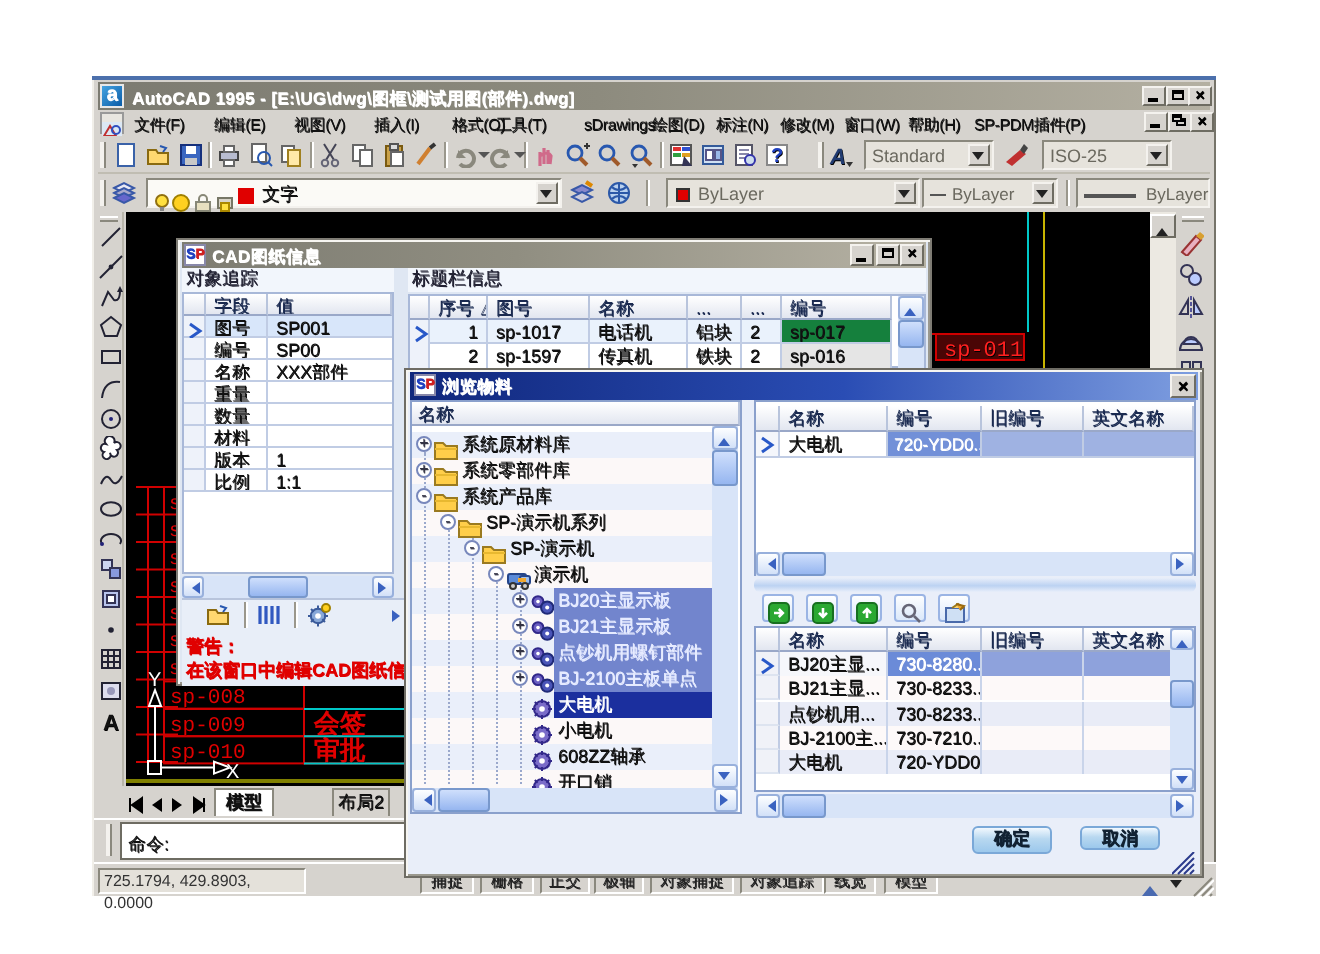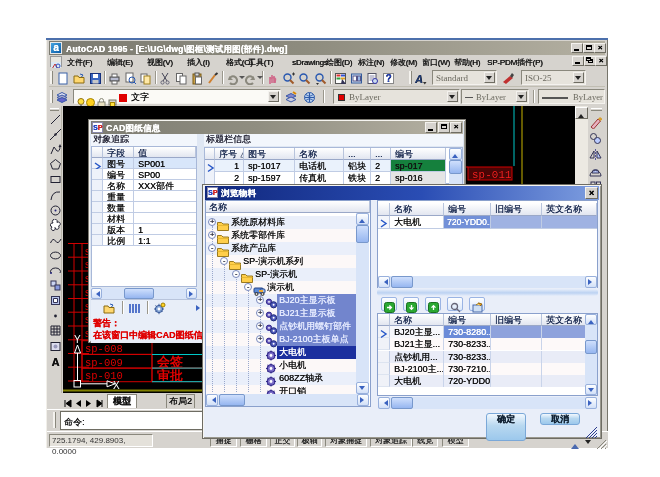--- a/index.html
+++ b/index.html
@@ -8,21 +8,21 @@
 .s9{font-size:9px;line-height:11px;}
 .grip{position:absolute;width:4px;height:13px;border-left:2px solid #f4f2ee;box-shadow:inset 1px 0 0 #8a887d;}
 .sep{position:absolute;width:2px;height:13px;border-left:1px solid #9a978c;border-right:1px solid #fff;}
 .wbtn{position:absolute;width:12px;height:10px;background:#d6d3ce;
  border:1px solid;border-color:#f4f2ee #6e6c62 #6e6c62 #f4f2ee;
  font-size:8px;line-height:8px;text-align:center;color:#000;font-weight:bold;}
 .gmin{position:absolute;left:2px;bottom:1px;width:5px;height:2px;background:#000;}
 .gmax{position:absolute;left:2px;top:1px;width:6px;height:5px;border:1px solid #000;border-top-width:2px;}
 .grst{position:absolute;left:1px;top:0px;width:5px;height:4px;border:1px solid #000;border-top-width:2px;background:#d6d3ce;}
 .grst2{position:absolute;left:3px;top:2px;width:5px;height:4px;border:1px solid #000;border-top-width:2px;background:#d6d3ce;}
-.combo{position:absolute;background:#e6e3dc;border:1px solid;border-color:#8a887d #f4f2ee #f4f2ee #8a887d;font-family:Liberation Serif, serif;}
+.combo{position:absolute;background:#e6e3dc;border:1px solid;border-color:#8a887d #f4f2ee #f4f2ee #8a887d;}
 .cbtn{position:absolute;right:1px;top:1px;bottom:1px;width:11px;background:#d6d3ce;border:1px solid;border-color:#f4f2ee #6e6c62 #6e6c62 #f4f2ee;}
 .cbtn:after{content:"";position:absolute;left:1px;top:3px;border:3px solid transparent;border-top:4px solid #222;}
 .ctext{position:absolute;left:3px;top:1px;color:#6b695f;font-size:9px;line-height:12px;white-space:nowrap;}
 
 .xsb{position:absolute;background:#d8e4f8;}
 .xbtn{position:absolute;background:linear-gradient(180deg,#fdfeff,#d2e0f8);border:1px solid #98b0dc;border-radius:2px;}
 .xthumb{position:absolute;background:linear-gradient(180deg,#cfdffc,#96b6f0);border:1px solid #7898cc;border-radius:2px;}
 .arr{position:absolute;width:0;height:0;border:3px solid transparent;}
 
 .cell{position:absolute;overflow:hidden;white-space:nowrap;font-size:9px;line-height:12px;color:#111;}
@@ -736,16 +736,16 @@
 <div class="arr" style="left:588px;top:317px;border-bottom:4px solid #3a62c0;"></div>
 <div class="xbtn" style="left:585px;top:384px;width:12px;height:11px;"></div>
 <div class="arr" style="left:588px;top:388px;border-top:4px solid #3a62c0;"></div>
 <div class="xthumb" style="left:585px;top:340px;width:12px;height:14px;"></div>
 <div class="xsb" style="left:378px;top:397px;width:219px;height:12px;"></div>
 <div class="xbtn" style="left:378px;top:397px;width:12px;height:12px;"></div>
 <div class="arr" style="left:381px;top:400px;border-right:4px solid #3a62c0;"></div>
 <div class="xbtn" style="left:585px;top:397px;width:12px;height:12px;"></div>
 <div class="arr" style="left:588px;top:400px;border-left:4px solid #3a62c0;"></div>
 <div class="xthumb" style="left:391px;top:397px;width:22px;height:12px;"></div>
-<div class="ab" style="left:486px;top:413px;width:40px;height:28px;background:linear-gradient(180deg,#f2f8fe,#b8d8f0 45%,#9cc8ec);border:1px solid #7aa8d8;border-radius:3px;font-size:9px;line-height:11px;text-align:center;color:#123;font-weight:bold;">确定</div>
+<div class="ab" style="left:486px;top:413px;width:40px;height:14px;background:linear-gradient(180deg,#f2f8fe,#b8d8f0 45%,#9cc8ec);border:1px solid #7aa8d8;border-radius:3px;font-size:9px;line-height:11px;text-align:center;color:#123;font-weight:bold;">确定</div>
 <div class="ab" style="left:540px;top:413px;width:40px;height:12px;background:linear-gradient(180deg,#f2f8fe,#b8d8f0 45%,#9cc8ec);border:1px solid #7aa8d8;border-radius:3px;font-size:9px;line-height:11px;text-align:center;color:#123;font-weight:bold;">取消</div>
 <div class="ab" style="left:586px;top:425px;width:12px;height:12px;"><svg width="12" height="12">
       <path d="M11 0 L0 11 M11 3 L3 11 M11 6 L6 11 M11 9 L9 11" stroke="#2a3a8c"></path>
     </svg></div>
 </body></html>

